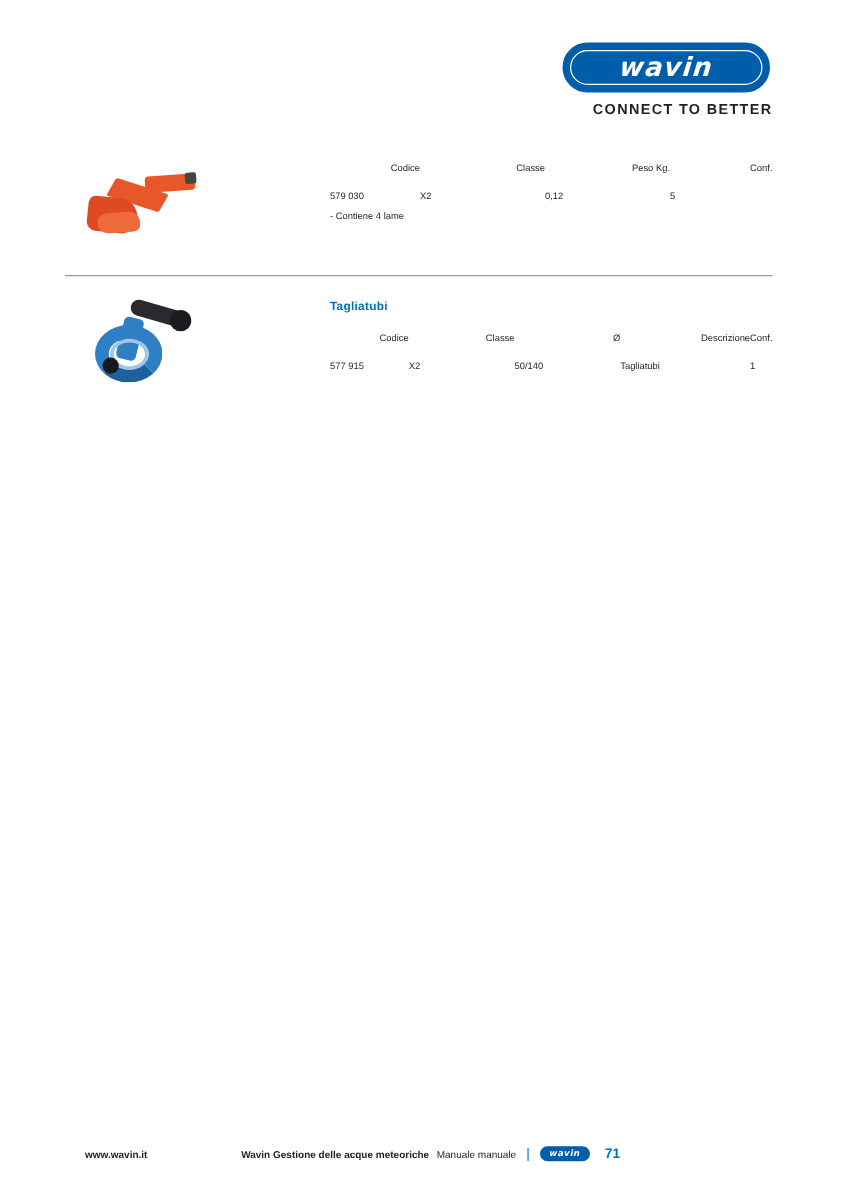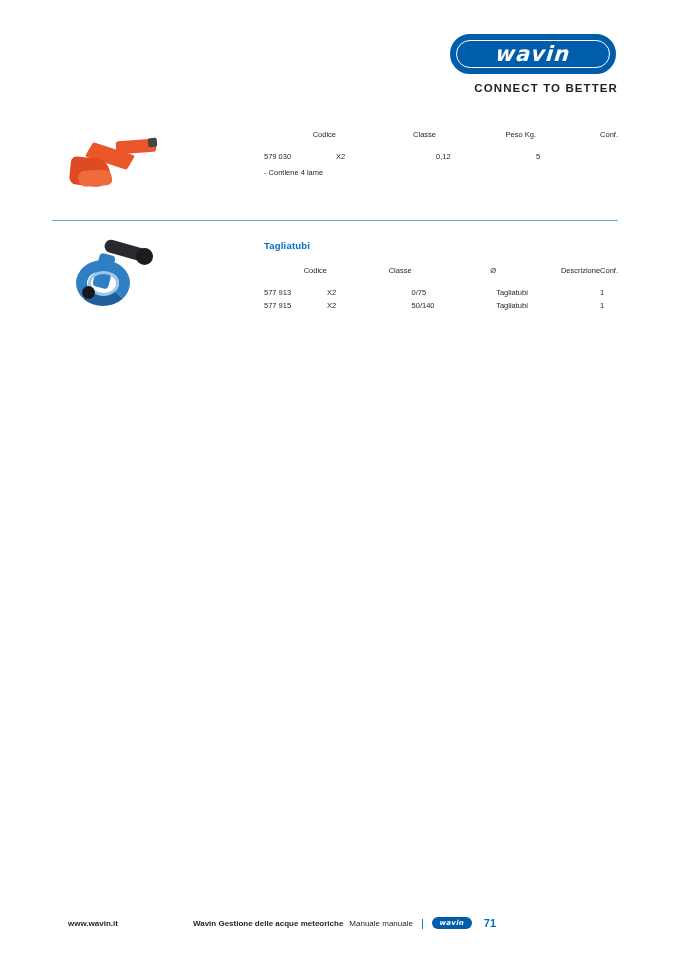--- a/index.html
+++ b/index.html
@@ -390,27 +390,20 @@
           <tr>
             <th class="c-codice">Codice</th>
             <th class="c-classe">Classe</th>
             <th class="c-mid">Ø</th>
             <th class="c-desc">Descrizione</th>
             <th class="c-conf">Conf.</th>
           </tr>
         </thead>
         <tbody>
           <tr>
-            <td class="c-codice">577 913</td>
-            <td class="c-classe">X2</td>
-            <td class="c-mid">0/75</td>
-            <td class="c-desc">Tagliatubi</td>
-            <td class="c-conf">1</td>
-          </tr>
-          <tr>
             <td class="c-codice">577 915</td>
             <td class="c-classe">X2</td>
             <td class="c-mid">50/140</td>
             <td class="c-desc">Tagliatubi</td>
             <td class="c-conf">1</td>
           </tr>
         </tbody>
       </table>
     </div>
   </div>

